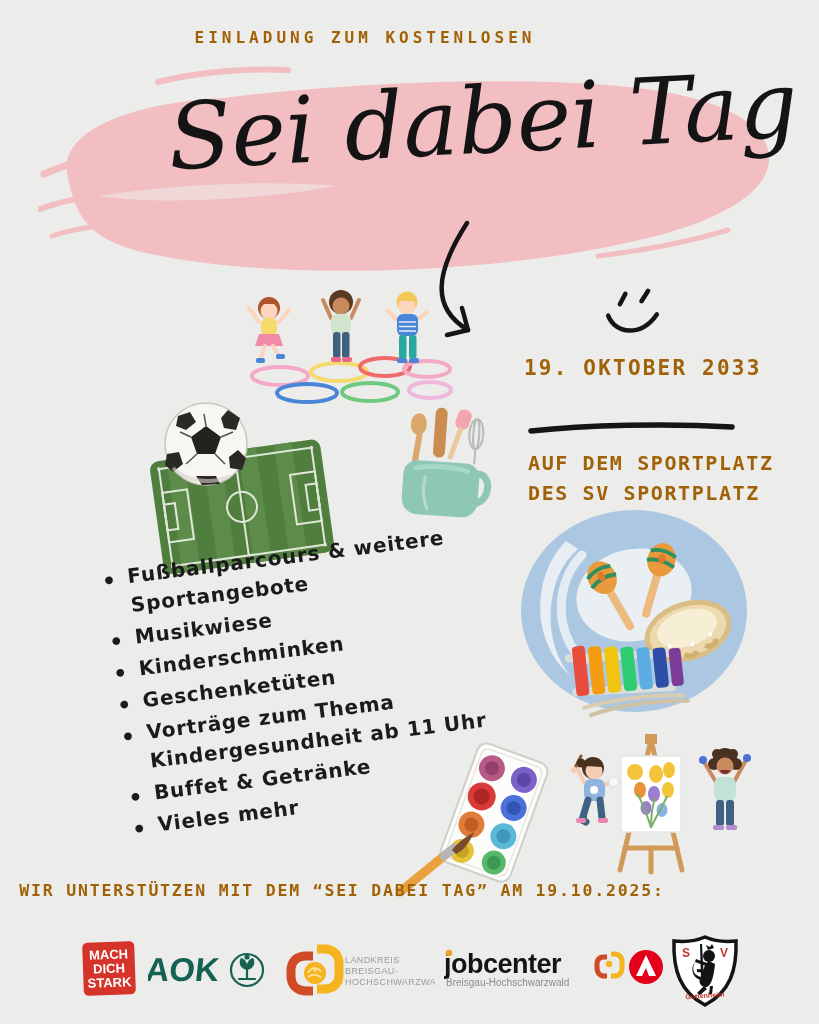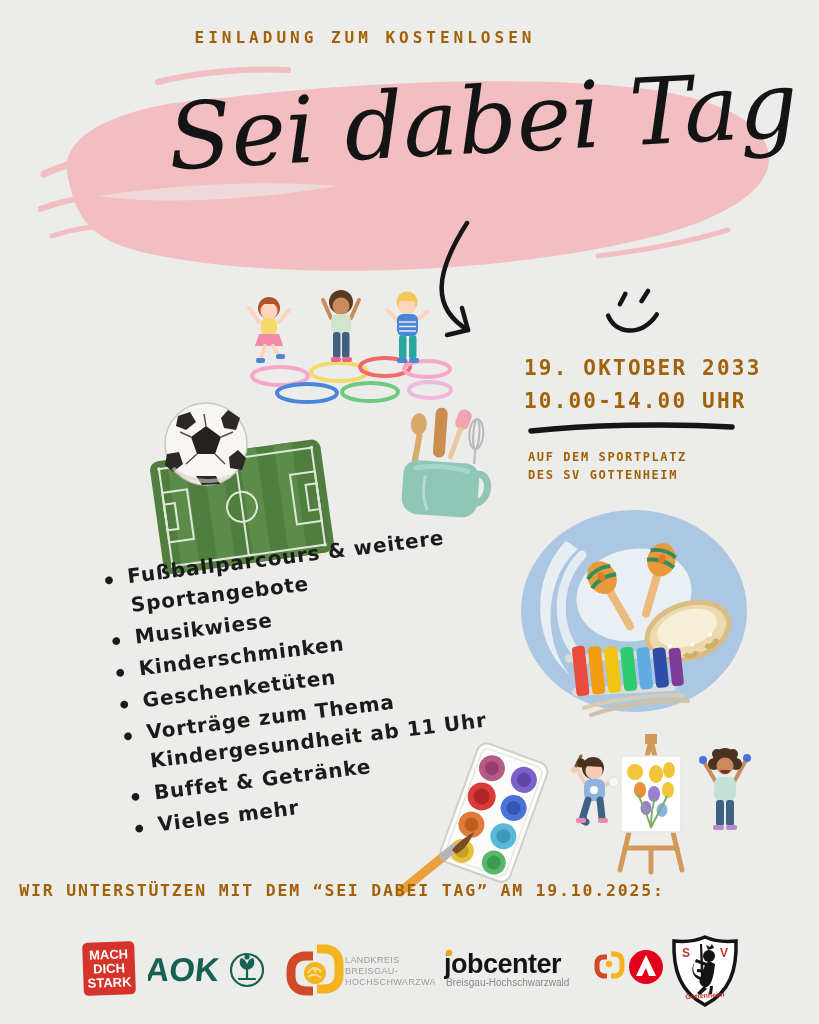--- a/index.html
+++ b/index.html
@@ -17,21 +17,21 @@
     left:120px;top:28px;width:490px;text-align:center;
     font-size:16px;letter-spacing:4px;
   }
   .title{
     left:168px;top:72px;width:580px;
     font-family:"DejaVu Serif","Liberation Serif",serif;
     font-style:italic;font-size:92px;line-height:1.1;color:#141414;
     transform:rotate(-3deg);white-space:nowrap;
   }
   .dateblock{left:524px;top:352px;font-size:21px;letter-spacing:2.2px;line-height:1.55;}
-  .locblock{left:528px;top:448px;font-size:12px;letter-spacing:1.6px;line-height:1.5;}
+  .locblock{left:528px;top:448px;font-size:20px;letter-spacing:1.6px;line-height:1.5;}
   .activities{
     left:96px;top:566px;width:440px;margin:0;padding:0;list-style:none;
     transform:rotate(-7deg);transform-origin:0 0;
   }
   .activities li{
     position:relative;padding-left:30px;margin:0 0 3px 0;
     font-size:20px;font-weight:bold;letter-spacing:0.8px;line-height:1.45;
     white-space:pre-line;color:#1b1b1b;
   }
   .activities li::before{
@@ -116,30 +116,29 @@
   <svg class="abs" style="left:602px;top:288px;" width="74" height="62" viewBox="0 0 74 62">
     <g transform="rotate(8 37 31)" fill="none" stroke="#151515" stroke-width="4.5" stroke-linecap="round">
       <path d="M20,8 L16,19"></path>
       <path d="M42,2 L37,13"></path>
       <path d="M6,32 C16,50 42,48 54,24"></path>
     </g>
   </svg>
 
   <div class="abs handcaps dateblock">
     <div>19. OKTOBER 2033</div>
-    <div>10.00-14.00 UHR</div>
   </div>
 
   <svg class="abs" style="left:526px;top:420px;" width="212" height="18" viewBox="0 0 212 18">
     <path d="M5,11 C60,5 140,3 206,7" fill="none" stroke="#151515" stroke-width="5.5" stroke-linecap="round"></path>
   </svg>
 
   <div class="abs handcaps locblock">
     <div>AUF DEM SPORTPLATZ</div>
-    <div>DES SV GOTTENHEIM</div>
+    <div>DES SV SPORTPLATZ</div>
   </div>
 
   <svg class="abs" style="left:126px;top:392px;" width="226" height="192" viewBox="0 0 226 192">
     <g transform="rotate(-8 115 115)">
       <rect x="30" y="58" width="172" height="114" rx="9" fill="#507e3f"></rect>
       <g fill="#5d8c4a">
         <rect x="48" y="58" width="18" height="114"></rect>
         <rect x="84" y="58" width="18" height="114"></rect>
         <rect x="120" y="58" width="18" height="114"></rect>
         <rect x="156" y="58" width="18" height="114"></rect>

